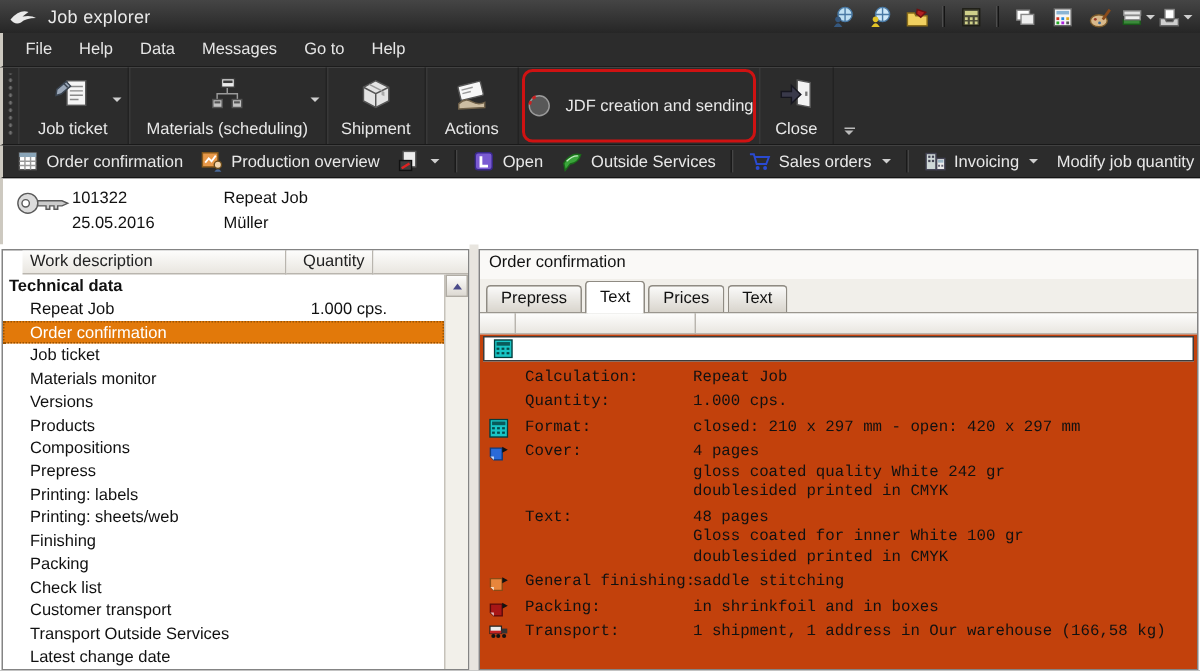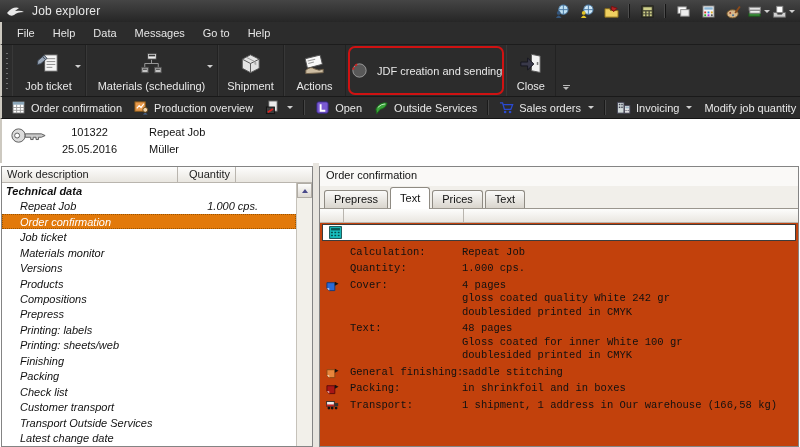--- a/index.html
+++ b/index.html
@@ -52,36 +52,36 @@
     border-left:2px solid #cdc9c0;box-sizing:border-box;display:flex;align-items:center;
     border-bottom:1px solid #141414;}
   .qb-item{display:flex;align-items:center;gap:5px;color:#e8e8e8;padding:2px 6px;white-space:nowrap;border-radius:2px;}
   .qb-item svg{width:15px;height:15px;}
   .qb-sep{width:1px;height:15px;background:#1a1a1a;border-right:1px solid #454545;margin:0 4px;}
 
   
   #jobbar{position:absolute;left:0;top:119px;width:800px;height:44px;background:#fff;
     border-left:2px solid #cdc9c0;box-sizing:border-box;}
   #jobbar .key{position:absolute;left:8px;top:8px;width:38px;height:20px;}
-  #jobbar .col1{position:absolute;left:60px;top:5px;line-height:17px;text-align:center;}
+  #jobbar .col1{position:absolute;left:46px;top:5px;line-height:17px;}
   #jobbar .col2{position:absolute;left:147px;top:5px;line-height:17px;}
 
   
   #main{position:absolute;left:0;top:163px;width:800px;height:284px;background:#fff;}
 
   
   #left-panel{position:absolute;left:1px;top:3px;width:312px;height:281px;border:1px solid #848484;
     box-sizing:border-box;background:#fff;display:flex;flex-direction:column;}
   #lp-header{display:flex;height:16px;flex:0 0 16px;}
   .hcell{background:linear-gradient(#fdfdfc,#e9e6e0);border-right:1px solid #b9b5ae;border-bottom:1px solid #b9b5ae;
     box-sizing:border-box;padding:1px 5px;color:#222;overflow:hidden;white-space:nowrap;}
-  .hcell.c1{width:176px;}
+  .hcell.c1{width:176px;margin-left:13px;}
   .hcell.c2{width:58px;text-align:right;}
   .hcell.c3{flex:1;border-right:none;}
-  #lp-body{display:flex;flex:1;min-height:0;font-style:italic;}
+  #lp-body{display:flex;flex:1;min-height:0;}
   #lp-rows{flex:1;display:flex;flex-direction:column;}
   .lrow{height:15.6px;display:flex;align-items:center;box-sizing:border-box;padding-left:18px;white-space:nowrap;}
   .lrow.group{font-weight:bold;padding-left:4px;}
   .lrow .qty{width:95px;margin-left:auto;text-align:right;padding-right:38px;}
   .lrow.selected{background:#e2790a;color:#fff;outline:1px dotted #9a5300;outline-offset:-1px;}
   #lp-scroll{width:15px;flex:0 0 15px;background:#f2f0ea;border-left:1px solid #c6c2ba;display:flex;flex-direction:column;}
   .sb-btn{height:15px;background:linear-gradient(#fdfdfc,#ddd9d2);border:1px solid #b0aca4;box-sizing:border-box;
     display:flex;align-items:center;justify-content:center;}
   .sb-btn span{width:0;height:0;border-left:3.5px solid transparent;border-right:3.5px solid transparent;
     border-bottom:4px solid #4a4a8a;}
@@ -536,20 +536,40 @@
           </div>
           <div class="rrow">
             <div class="icell"></div>
             <div class="lcell">Quantity:</div>
             <div class="vcell"><div>1.000 cps.</div></div>
           </div>
           <div class="rrow">
             <div class="icell">
               <span style="display: inline-flex;">
                 <svg viewBox="0 0 14 14">
+                  <rect x="0.7" y="0.7" width="12.6" height="12.6" fill="#19c5c5" stroke="#043c3c"></rect>
+                  <rect x="2.2" y="2.2" width="9.6" height="2.6" fill="#0a5a5a"></rect>
+                  <g fill="#064a4a">
+                    <rect x="2.2" y="6.2" width="2" height="1.6"></rect>
+                    <rect x="5.8" y="6.2" width="2" height="1.6"></rect>
+                    <rect x="9.4" y="6.2" width="2" height="1.6"></rect>
+                    <rect x="2.2" y="9.4" width="2" height="1.6"></rect>
+                    <rect x="5.8" y="9.4" width="2" height="1.6"></rect>
+                    <rect x="9.4" y="9.4" width="2" height="1.6"></rect>
+                  </g>
+                </svg>
+              </span>
+            </div>
+            <div class="lcell">Format:</div>
+            <div class="vcell"><div>closed: 210 x 297 mm - open: 420 x 297 mm</div></div>
+          </div>
+          <div class="rrow">
+            <div class="icell">
+              <span style="display: inline-flex;">
+                <svg viewBox="0 0 14 14">
                   <path d="M1 4 h8.5 v8.5 h-6 l-2.5 -2.5 z" fill="#2a6ad8" stroke="#113a7a"></path>
                   <path d="M1 10 l2.5 0 0 2.5 z" fill="#cfe0f5"></path>
                   <path d="M9.5 3 l4 2.2 -4 2.2 z" fill="#111"></path>
                 </svg>
               </span>
             </div>
             <div class="lcell">Cover:</div>
             <div class="vcell"><div>4 pages</div><div>gloss coated quality White 242 gr</div><div>doublesided printed in CMYK</div></div>
           </div>
           <div class="rrow">

